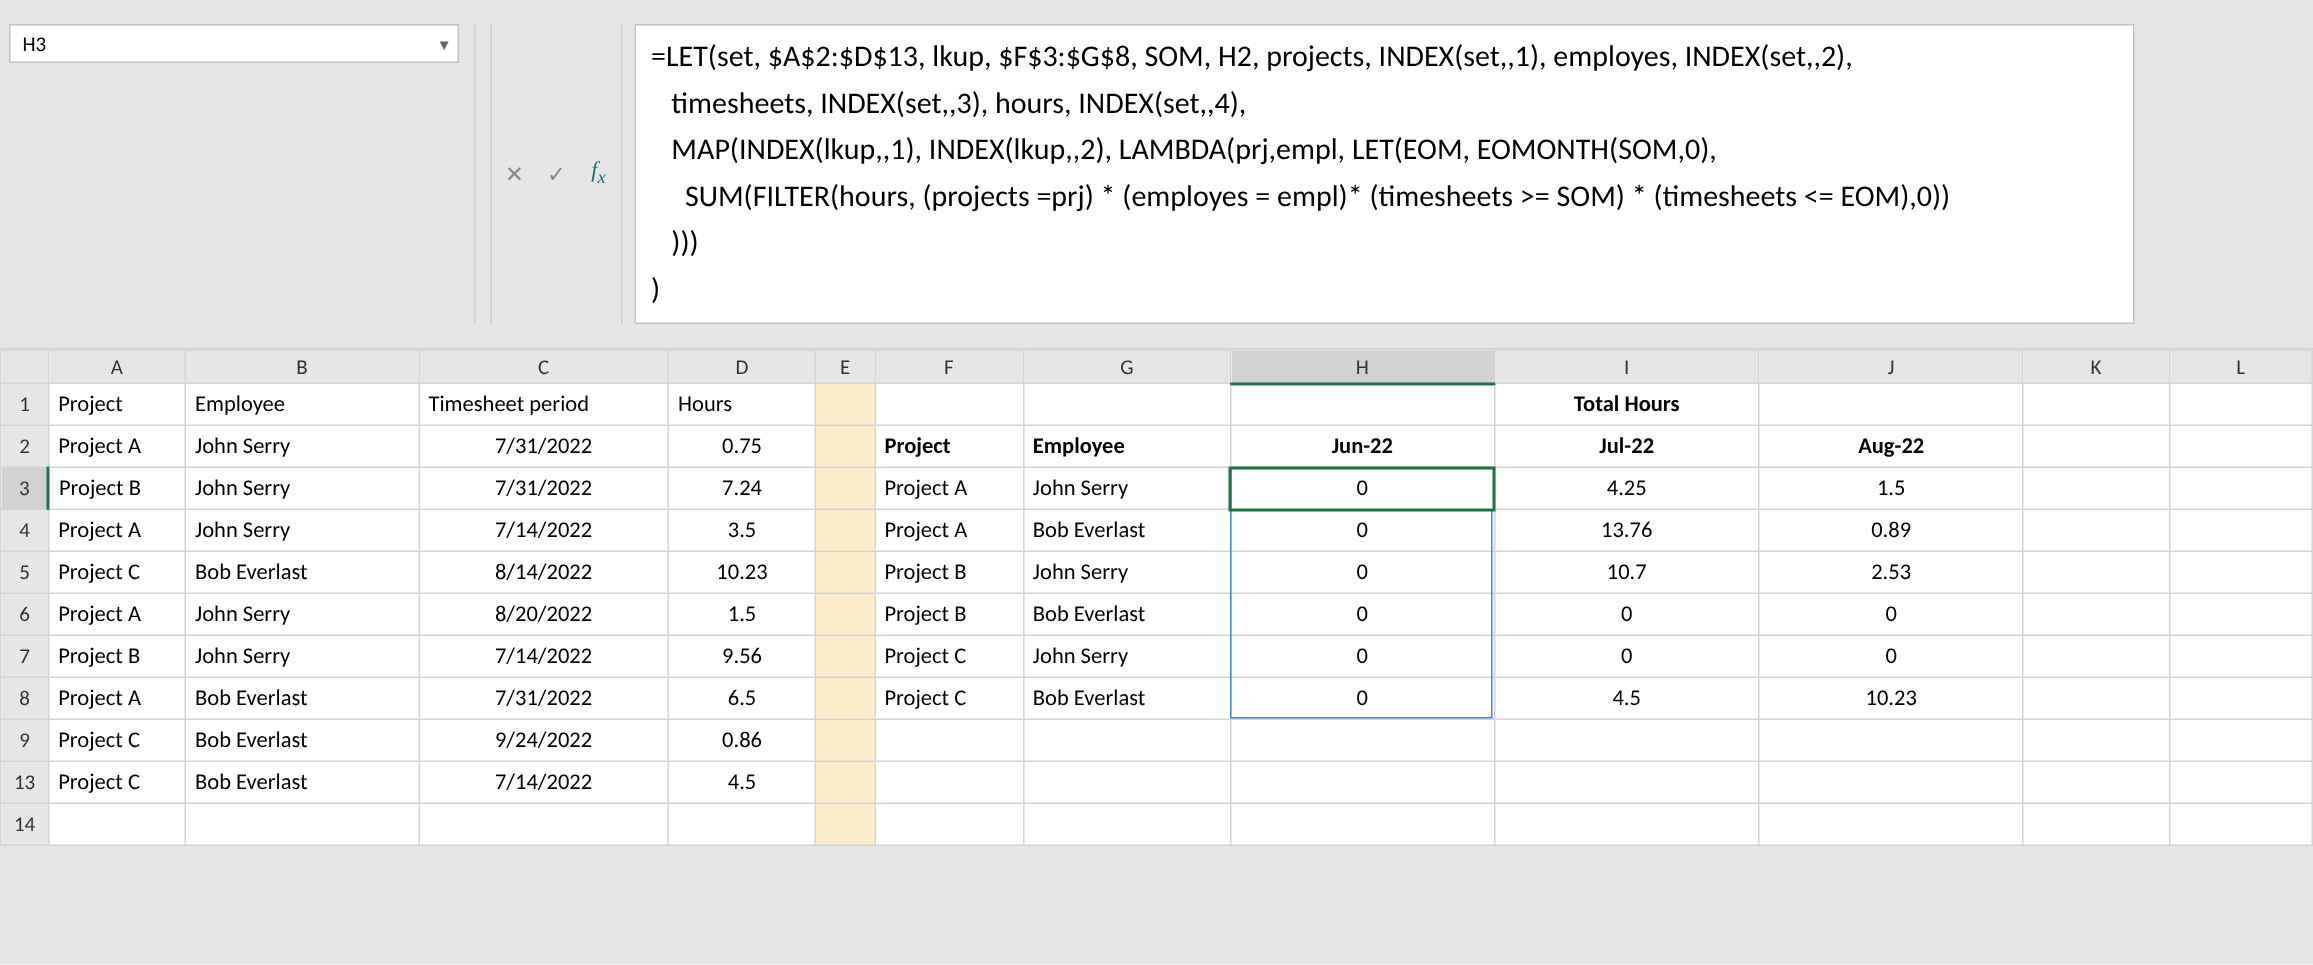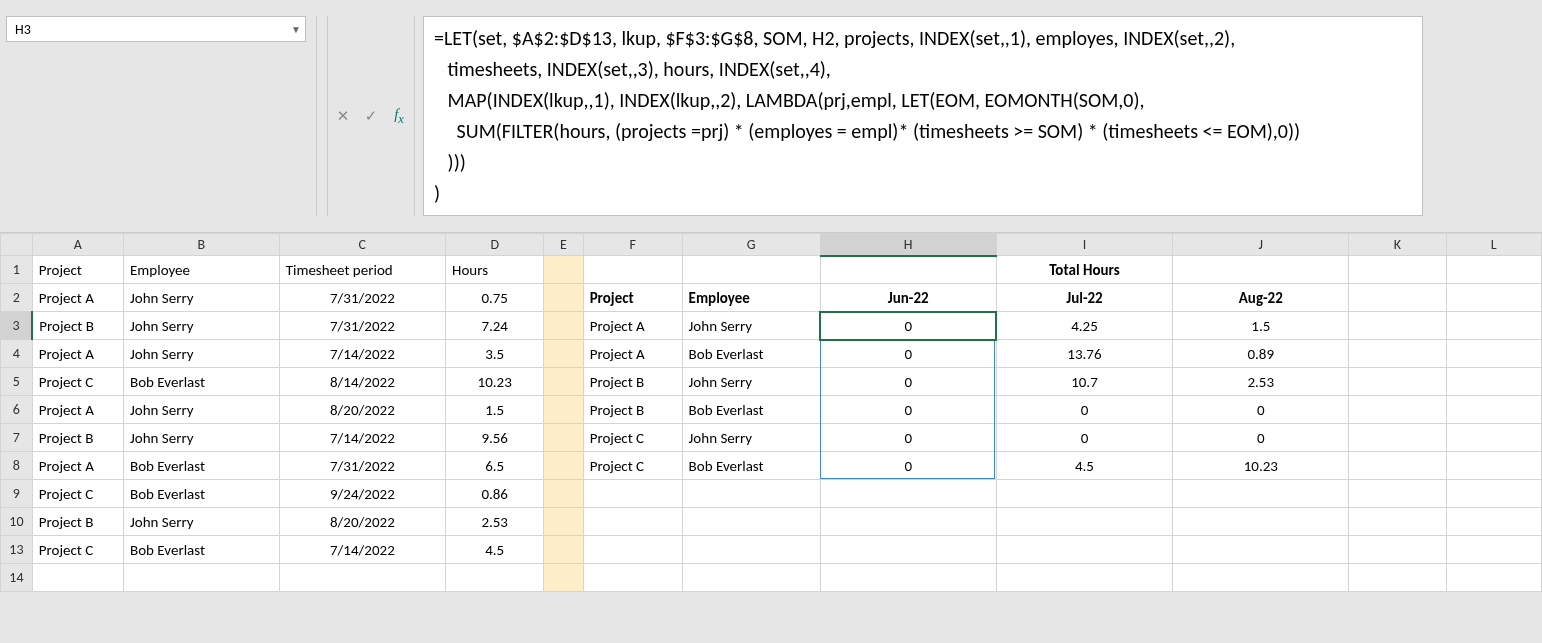--- a/index.html
+++ b/index.html
@@ -291,35 +291,20 @@
             <td class="colE txt-l" id="cell-E9"></td>
             <td class="txt-l" id="cell-F9"></td>
             <td class="txt-l" id="cell-G9"></td>
             <td class="txt-l" id="cell-H9"></td>
             <td class="txt-l" id="cell-I9"></td>
             <td class="txt-l" id="cell-J9"></td>
             <td class="txt-l" id="cell-K9"></td>
             <td class="txt-l" id="cell-L9"></td>
           </tr>
           <tr>
-            <th class="row-hdr">10</th>
-            <td class="txt-l" id="cell-A10">Project B</td>
-            <td class="txt-l" id="cell-B10">John Serry</td>
-            <td class="txt-r" id="cell-C10">8/20/2022</td>
-            <td class="txt-r" id="cell-D10">2.53</td>
-            <td class="colE txt-l" id="cell-E10"></td>
-            <td class="txt-l" id="cell-F10"></td>
-            <td class="txt-l" id="cell-G10"></td>
-            <td class="txt-l" id="cell-H10"></td>
-            <td class="txt-l" id="cell-I10"></td>
-            <td class="txt-l" id="cell-J10"></td>
-            <td class="txt-l" id="cell-K10"></td>
-            <td class="txt-l" id="cell-L10"></td>
-          </tr>
-          <tr>
             <th class="row-hdr">13</th>
             <td class="txt-l" id="cell-A13">Project C</td>
             <td class="txt-l" id="cell-B13">Bob Everlast</td>
             <td class="txt-r" id="cell-C13">7/14/2022</td>
             <td class="txt-r" id="cell-D13">4.5</td>
             <td class="colE txt-l" id="cell-E13"></td>
             <td class="txt-l" id="cell-F13"></td>
             <td class="txt-l" id="cell-G13"></td>
             <td class="txt-l" id="cell-H13"></td>
             <td class="txt-l" id="cell-I13"></td>

